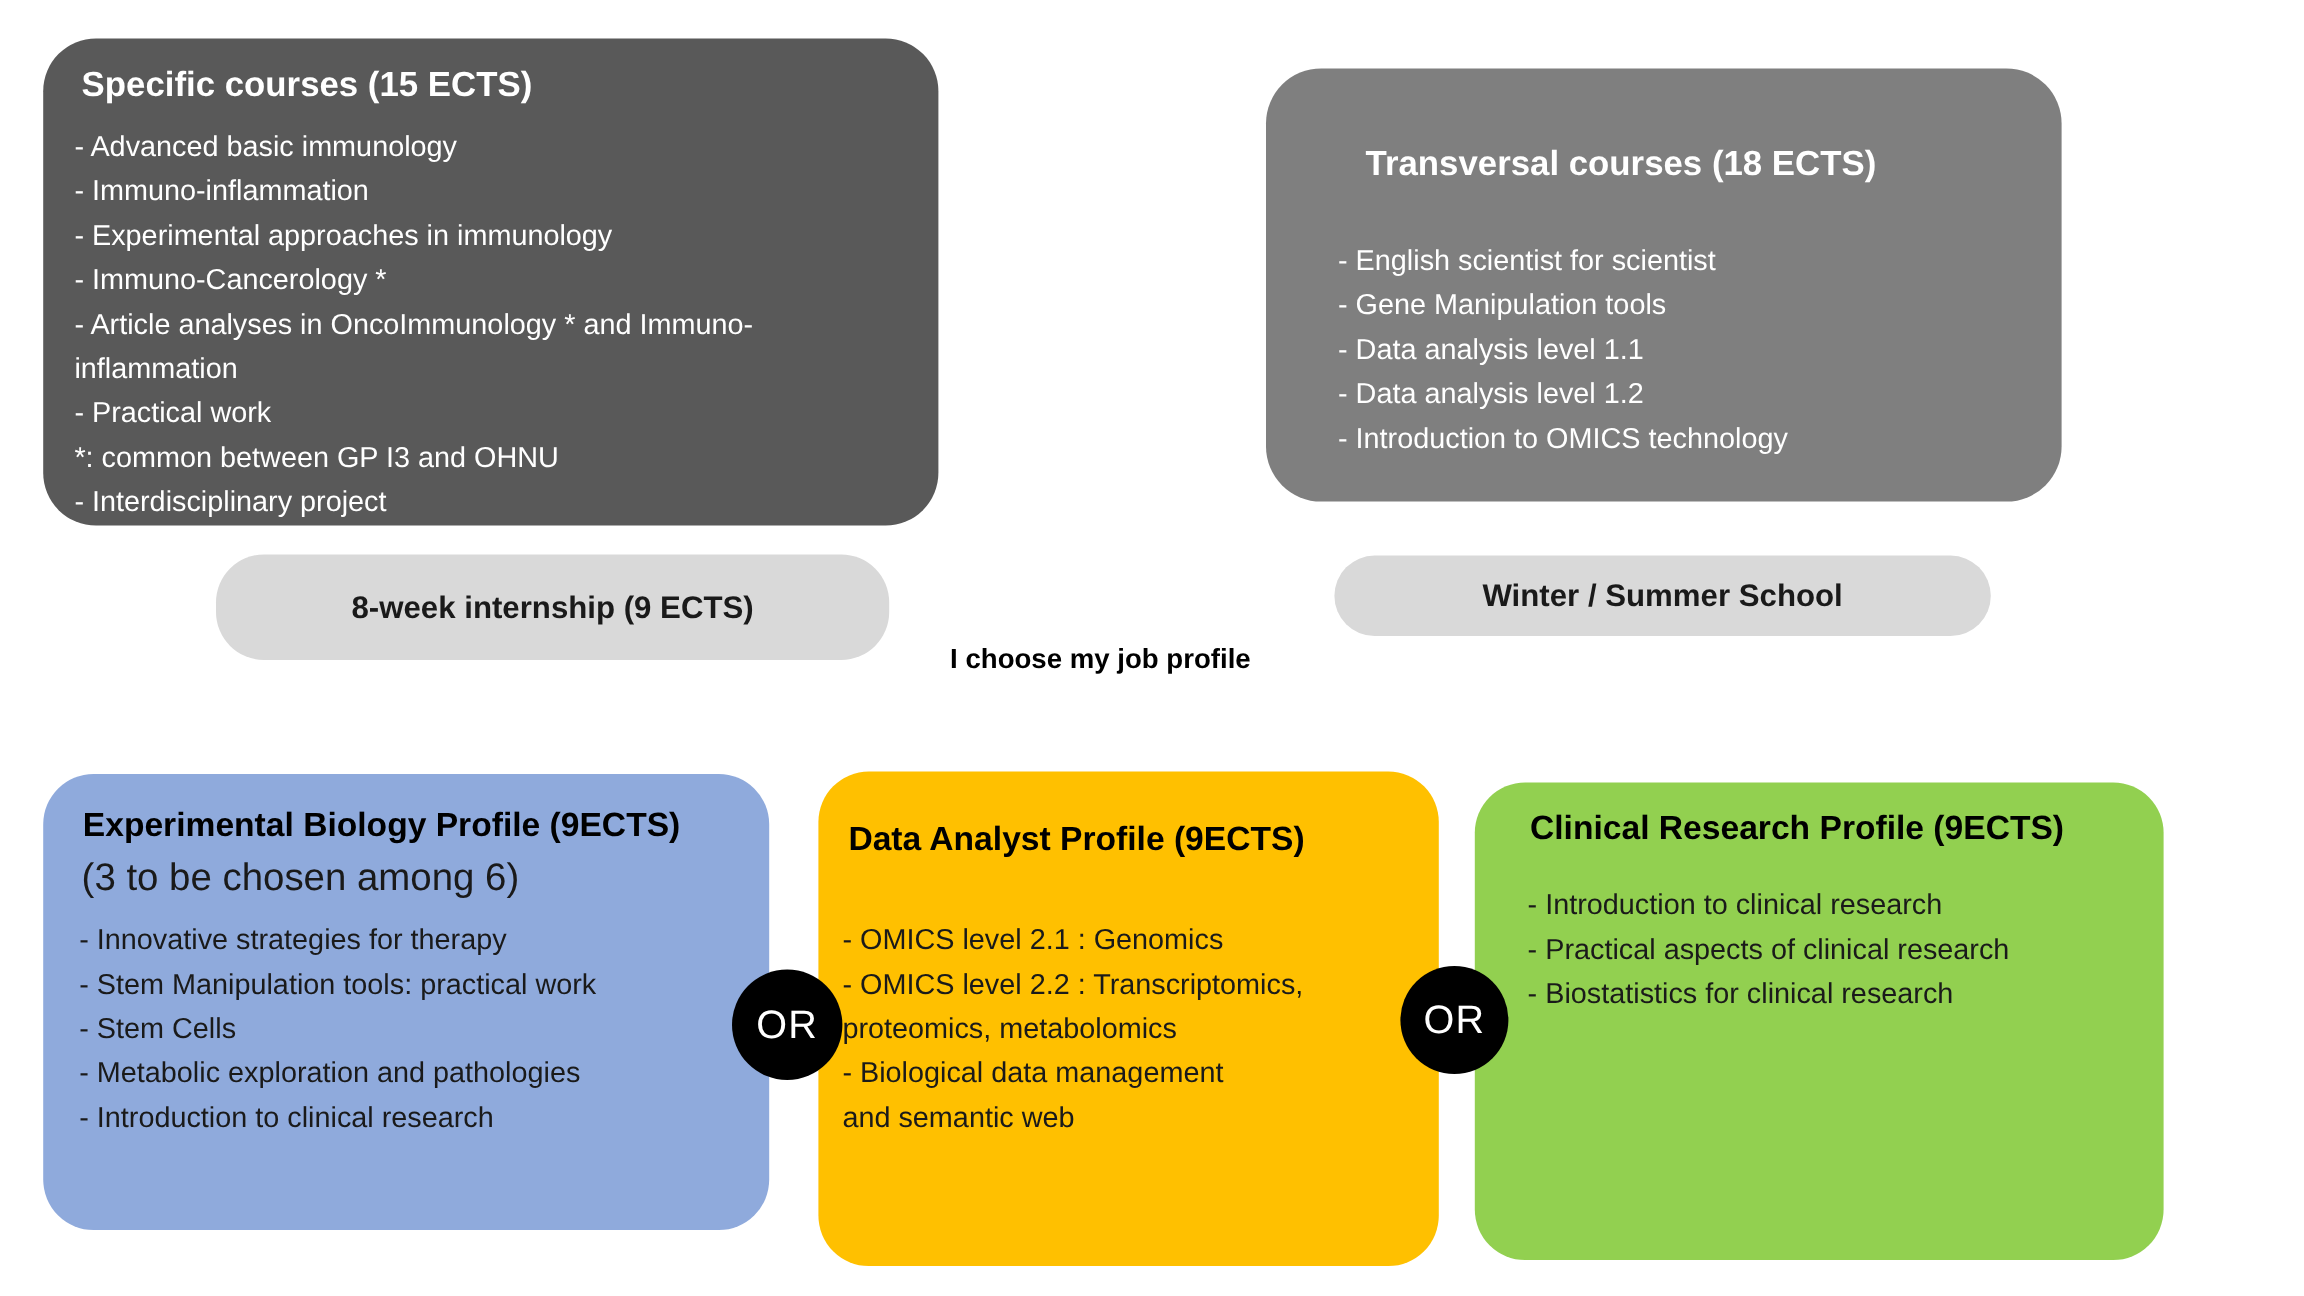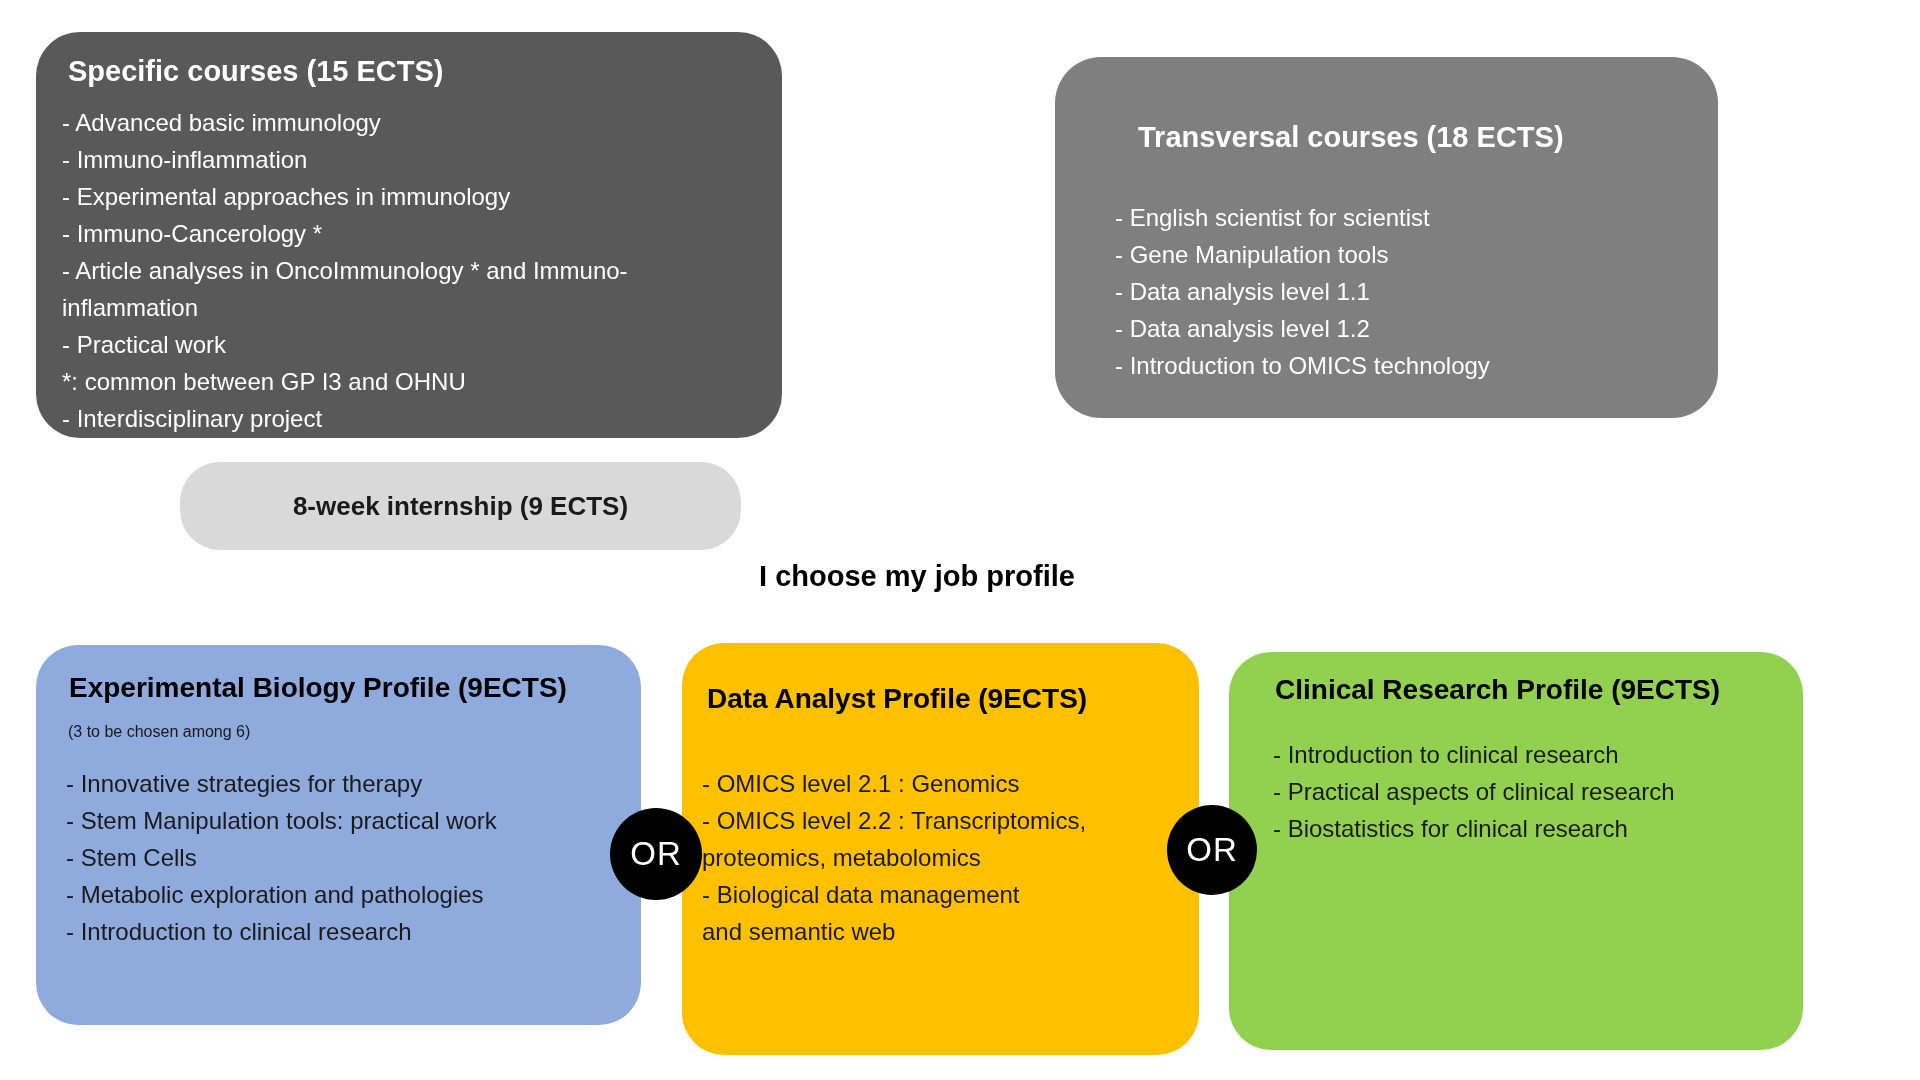--- a/index.html
+++ b/index.html
@@ -57,40 +57,40 @@
     justify-content: center;
     color: var(--text-dark, #1a1a1a);
     font-size: 26px;
     font-weight: bold;
   }
   .pill-internship { left: 180px; top: 462px; width: 561px; height: 88px; }
   .pill-school     { left: 1112px; top: 463px; width: 547px; height: 67px; }
   
   .heading {
     position: absolute;
-    left: 617px; top: 560px;
+    left: 617px; top: 536px;
     width: 600px;
     margin: 0;
     text-align: center;
-    font-size: 29px;
+    font-size: 23px;
     font-weight: bold;
     color: #000000;
   }
   
   .profile { color: var(--text-dark, #1a1a1a); border-radius: 42px; }
   .profile .box-title { font-size: 28px; color: #000000; }
   .profile-blue {
     left: 36px; top: 645px;
     width: 605px; height: 380px;
     background: var(--blue, #8faadc);
     padding: 25px 18px 0 30px;
   }
   .profile-blue .box-title { margin: 0 0 10px 3px; }
   .profile-subtitle {
-    font-size: 16px;
+    font-size: 32px;
     line-height: 31px;
     margin: 0 0 18px 2px;
   }
   .profile-yellow {
     left: 682px; top: 643px;
     width: 517px; height: 412px;
     background: var(--yellow, #ffc000);
     padding: 38px 14px 0 20px;
   }
   .profile-yellow .box-title { margin: 0 0 48px 5px; }
@@ -143,20 +143,23 @@
       <div class="item">- Gene Manipulation tools</div>
       <div class="item">- Data analysis level 1.1</div>
       <div class="item">- Data analysis level 1.2</div>
       <div class="item">- Introduction to OMICS technology</div>
     </div>
   </section>
 
   <div class="pill pill-internship">
     <span>8-week internship (9 ECTS)</span>
   </div>
+  <div class="pill pill-school">
+    <span>Winter / Summer School</span>
+  </div>
 
   <h1 class="heading">I choose my job profile</h1>
 
   <section class="box profile profile-blue">
     <h2 class="box-title">Experimental Biology Profile (9ECTS)</h2>
     <p class="profile-subtitle">(3 to be chosen among 6)</p>
     <div class="items">
       <div class="item">- Innovative strategies for therapy</div>
       <div class="item">- Stem Manipulation tools: practical work</div>
       <div class="item">- Stem Cells</div>

